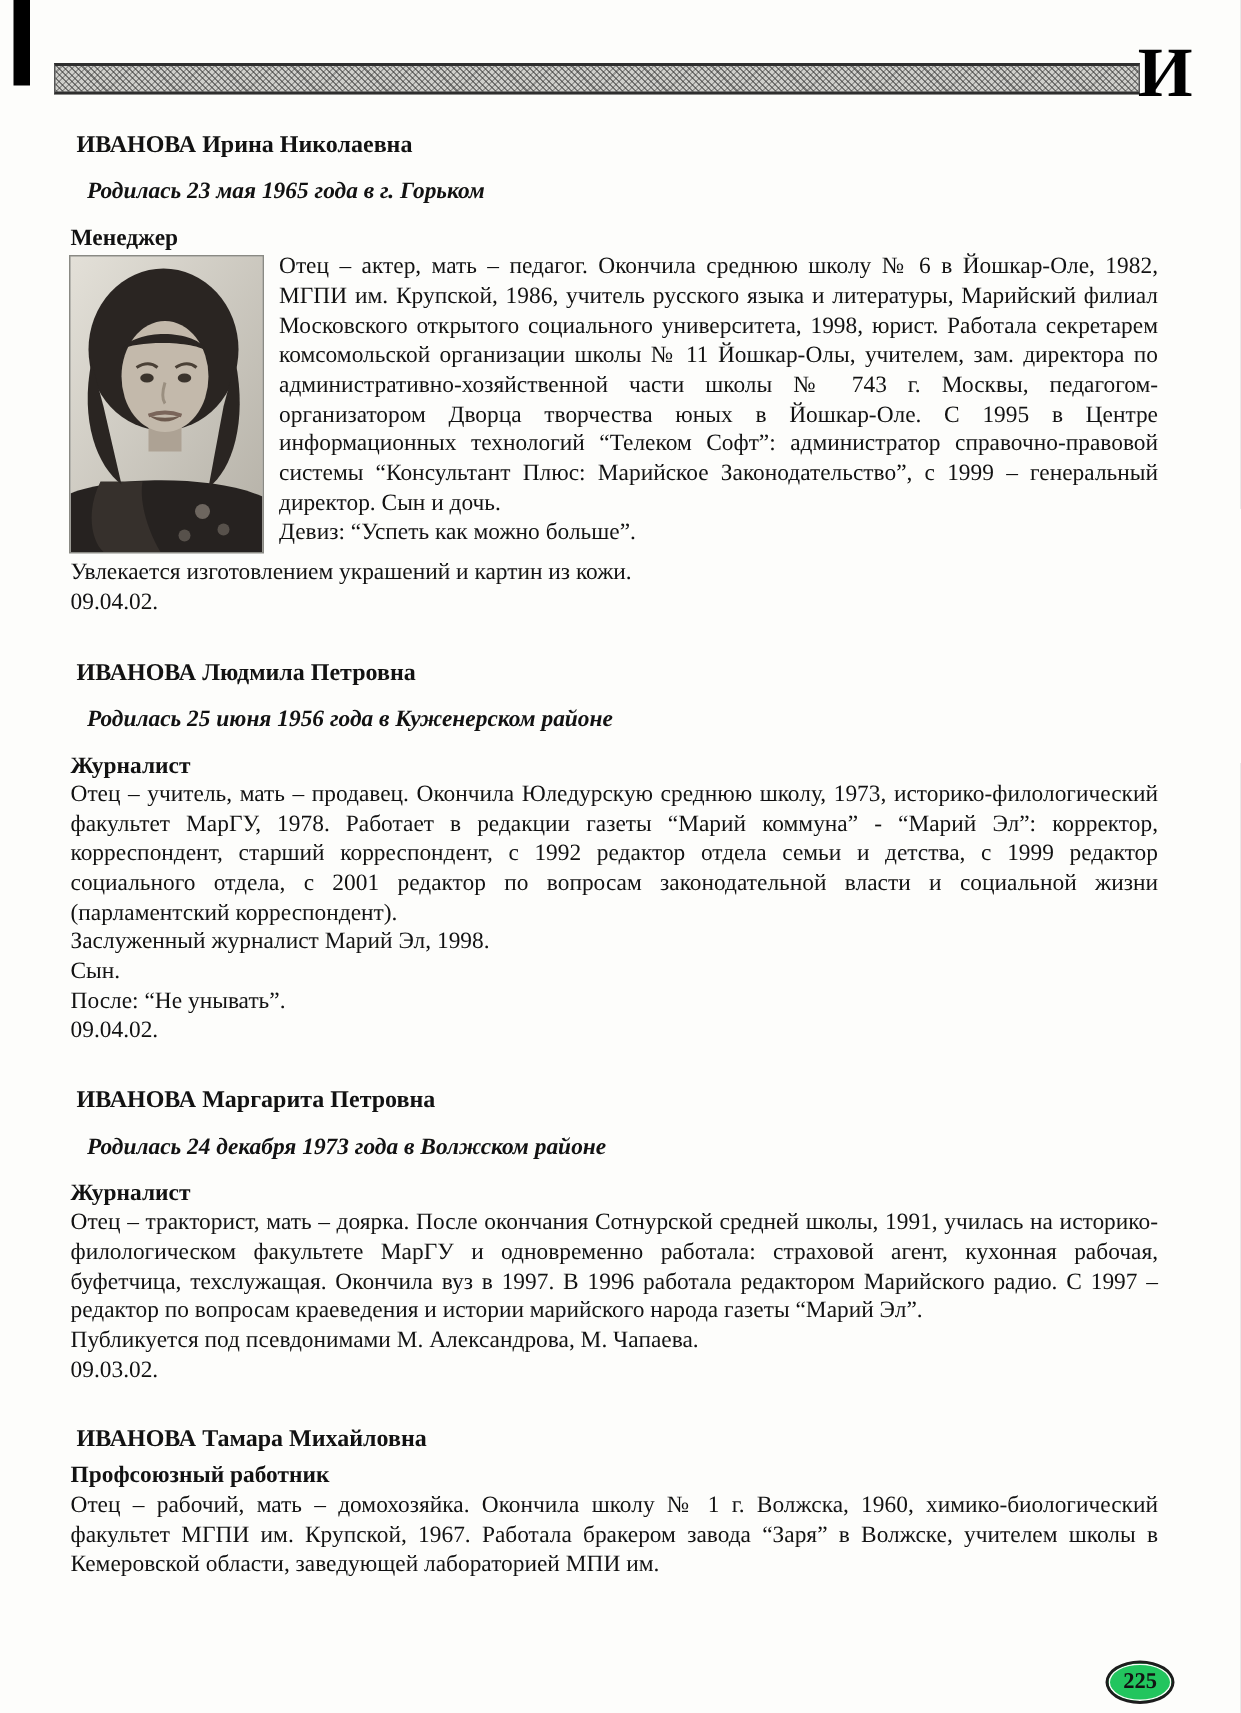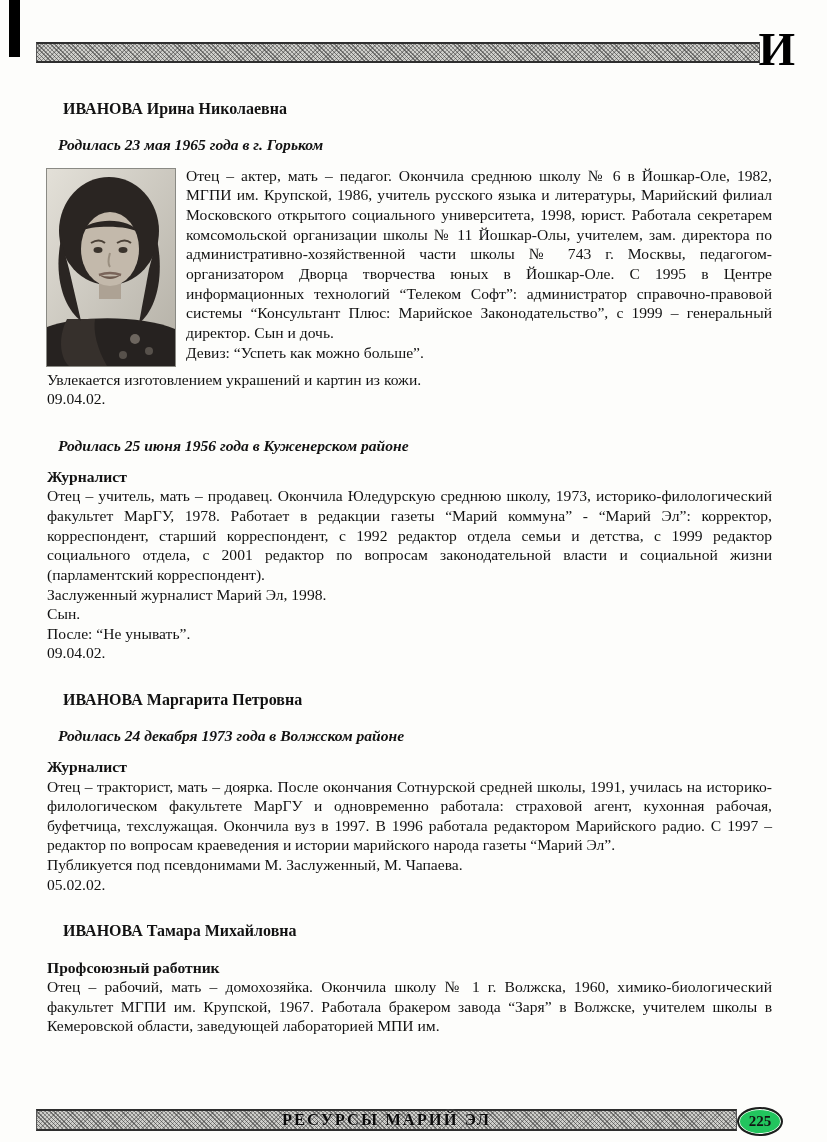--- a/index.html
+++ b/index.html
@@ -32,21 +32,21 @@
   .section-letter{
     position:absolute;right:32px;top:26px;
     font-size:47px;font-weight:bold;line-height:1;
     color:#000;
   }
   .content{
     position:absolute;top:83px;left:47px;width:725px;
     font-size:15.6px;line-height:1.26;
   }
   .entry{margin:0 0 27px 0;}
-  .entry-name{margin:16px;font-size:16px;font-weight:bold;}
+  .entry-name{margin:4px;font-size:16px;font-weight:bold;}
   .entry-born{margin:11px;font-style:italic;font-weight:600;}
   .entry-occ{margin:0;font-weight:bold;}
   .bio{margin:0;text-align:justify;}
   .line{margin:0;}
   .clear-photo{clear:left;}
   .photo{
     float:left;
     width:128px;height:197px;
     margin:3px 11px 4px 0;
     background:#cac6be;
@@ -82,20 +82,21 @@
   <div class="corner-bar"></div>
 
   <div class="banner-top hatch"></div>
   <div class="section-letter">И</div>
 
   <div class="content">
 
     <section class="entry">
       <h3 class="entry-name">ИВАНОВА Ирина Николаевна</h3>
       <p class="entry-born">Родилась 23 мая 1965 года в г. Горьком</p>
+      <p class="entry-occ">Менеджер</p>
       <div>
         <div class="photo">
           <svg viewBox="0 0 128 197" preserveAspectRatio="none">
             <defs>
               <linearGradient id="bg" x1="0" y1="0" x2="1" y2="1">
                 <stop offset="0" stop-color="#e3e0d8"></stop>
                 <stop offset="1" stop-color="#b4b0a6"></stop>
               </linearGradient>
             </defs>
             <rect x="0" y="0" width="128" height="197" fill="url(#bg)"></rect>
@@ -120,54 +121,52 @@
           </svg>
         </div>
         <p class="bio">Отец – актер, мать – педагог. Окончила среднюю школу № 6 в Йошкар-Оле, 1982, МГПИ им. Крупской, 1986, учитель русского языка и литературы, Марийский филиал Московского открытого социального университета, 1998, юрист. Работала секретарем комсомольской организации школы № 11 Йошкар-Олы, учителем, зам. директора по административно-хозяйственной части школы № 743 г. Москвы, педагогом-организатором Дворца творчества юных в Йошкар-Оле. С 1995 в Центре информационных технологий “Телеком Софт”: администратор справочно-правовой системы “Консультант Плюс: Марийское Законодательство”, с 1999 – генеральный директор. Сын и дочь.</p>
         <p class="line">Девиз: “Успеть как можно больше”.</p>
         <p class="line clear-photo">Увлекается изготовлением украшений и картин из кожи.</p>
         <p class="line">09.04.02.</p>
       </div>
     </section>
 
     <section class="entry">
+      <h3 class="entry-name">ИВАНОВА Людмила Петровна</h3>
       <p class="entry-born">Родилась 25 июня 1956 года в Куженерском районе</p>
       <p class="entry-occ">Журналист</p>
       <div>
         <p class="bio">Отец – учитель, мать – продавец. Окончила Юледурскую среднюю школу, 1973, историко-филологический факультет МарГУ, 1978. Работает в редакции газеты “Марий коммуна” - “Марий Эл”: корректор, корреспондент, старший корреспондент, с 1992 редактор отдела семьи и детства, с 1999 редактор социального отдела, с 2001 редактор по вопросам законодательной власти и социальной жизни (парламентский корреспондент).</p>
         <p class="line">Заслуженный журналист Марий Эл, 1998.</p>
         <p class="line">Сын.</p>
         <p class="line">После: “Не унывать”.</p>
         <p class="line">09.04.02.</p>
       </div>
     </section>
 
     <section class="entry">
       <h3 class="entry-name">ИВАНОВА Маргарита Петровна</h3>
       <p class="entry-born">Родилась 24 декабря 1973 года в Волжском районе</p>
       <p class="entry-occ">Журналист</p>
       <div>
         <p class="bio">Отец – тракторист, мать – доярка. После окончания Сотнурской средней школы, 1991, училась на историко-филологическом факультете МарГУ и одновременно работала: страховой агент, кухонная рабочая, буфетчица, техслужащая. Окончила вуз в 1997. В 1996 работала редактором Марийского радио. С 1997 – редактор по вопросам краеведения и истории марийского народа газеты “Марий Эл”.</p>
-        <p class="line">Публикуется под псевдонимами М. Заслуженный, М. Чапаева.</p>
-        <p class="line">05.02.02.</p>
+        <p class="line">Публикуется под псевдонимами М. Александрова, М. Чапаева.</p>
+        <p class="line">09.03.02.</p>
       </div>
     </section>
 
     <section class="entry">
       <h3 class="entry-name">ИВАНОВА Тамара Михайловна</h3>
       <p class="entry-occ">Профсоюзный работник</p>
       <div>
         <p class="bio">Отец – рабочий, мать – домохозяйка. Окончила школу № 1 г. Волжска, 1960, химико-биологический факультет МГПИ им. Крупской, 1967. Работала бракером завода “Заря” в Волжске, учителем школы в Кемеровской области, заведующей лабораторией МПИ им.</p>
       </div>
     </section>
 
   </div>
 
   <div class="footer-row">
-    <div class="banner-bottom hatch">
-      <span class="footer-title">РЕСУРСЫ МАРИЙ ЭЛ</span>
-    </div>
     <div class="page-num">
       <span>225</span>
     </div>
   </div>
 
 </div>
 
 </body></html>

